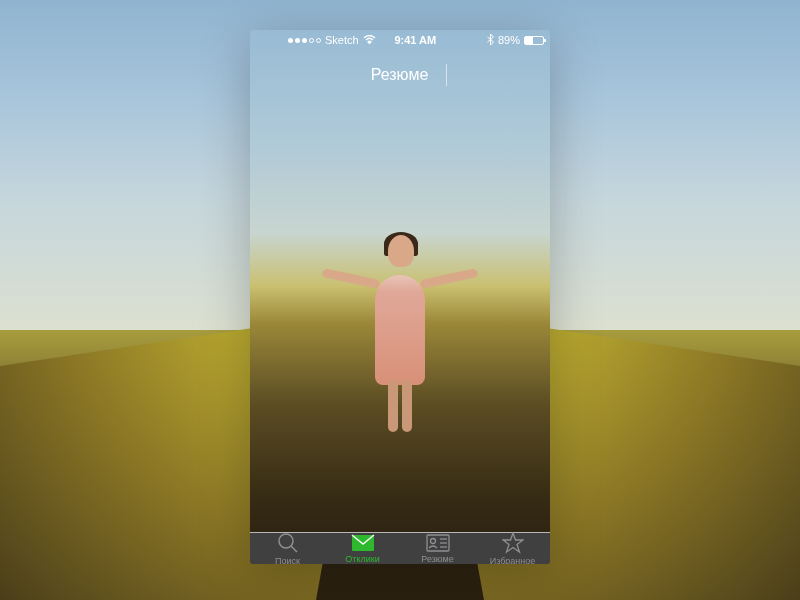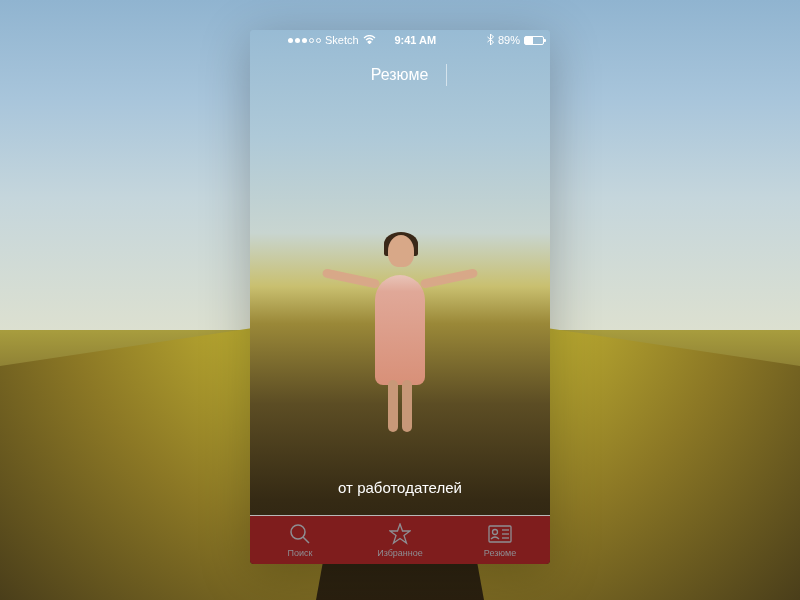--- a/index.html
+++ b/index.html
@@ -103,22 +103,22 @@
 .nav-link { padding: 4px 18px; cursor: pointer; }
 .nav-div { width: 1px; height: 22px; background: rgba(255,255,255,0.55); }
 
 .empty-text {
   position: absolute; bottom: 66px; left: 12px; right: 12px;
   text-align: center; color: #fff; font-size: 15px; line-height: 1.35;
   font-weight: 400;
 }
 
 .tab-bar {
-  position: absolute; bottom: 0; left: 0; right: 0; height: 49px;
-  background: #7f1d1d; border-top: 0.5px solid #b8b8b8;
+  position: absolute; bottom: 0; left: 0; right: 0; height: 32px;
+  background: #404040; border-top: 0.5px solid #b8b8b8;
   display: flex;
 }
 .tab {
   flex: 1; display: flex; flex-direction: column; align-items: center;
   justify-content: center; gap: 2px; cursor: pointer;
 }
 .tab-icon { width: 24px; height: 24px; display: flex; align-items: center; justify-content: center; }
 .tab-label { font-size: 9px; color: #8e8e93; }
 .tab.active .tab-label { color: #2eb82e; }
 .tab svg { stroke: #8e8e93; fill: none; }
@@ -174,48 +174,56 @@
         </div>
     </div>
   </div>
 
   <div class="nav-row">
     <div class="nav-link">Резюме</div>
     <div class="nav-div"></div>
   </div>
 
   <div class="empty-text">
-    <div>от работодателей</div>
   </div>
 
   <div class="tab-bar">
     <div class="tab">
       <div class="tab-icon">
         <svg class="no-fill" width="22" height="22" viewBox="0 0 22 22">
             <circle cx="9" cy="9" r="7" stroke-width="1.5"></circle>
             <line x1="14" y1="14" x2="20" y2="20" stroke-width="1.5"></line>
           </svg>
       </div>
       <div class="tab-label">Поиск</div>
     </div>
-    <div class="tab">
-      <div class="tab-icon">
-        <svg class="no-fill" width="22" height="22" viewBox="0 0 22 22">
-            <path d="M11 1 L13.5 8 L21 8 L15 12.5 L17.5 20 L11 15.5 L4.5 20 L7 12.5 L1 8 L8.5 8 Z" stroke-width="1.3"></path>
-          </svg>
-      </div>
-      <div class="tab-label">Избранное</div>
+    <div class="tab active">
+      <div class="tab-icon">
+        <svg width="24" height="18" viewBox="0 0 24 18">
+            <rect x="1" y="1" width="22" height="16" rx="1" stroke-width="0"></rect>
+            <path d="M1 1 L12 10 L23 1" stroke="#f7f7f7" stroke-width="1.5" fill="none"></path>
+          </svg>
+      </div>
+      <div class="tab-label">Отклики</div>
     </div>
     <div class="tab">
       <div class="tab-icon">
         <svg class="no-fill" width="24" height="18" viewBox="0 0 24 18">
             <rect x="1" y="1" width="22" height="16" rx="1" stroke-width="1.3"></rect>
             <circle cx="7" cy="7" r="2.5" stroke-width="1.3"></circle>
             <path d="M3 14 Q7 10 11 14" stroke-width="1.3"></path>
             <line x1="14" y1="5" x2="21" y2="5" stroke-width="1.3"></line>
             <line x1="14" y1="9" x2="21" y2="9" stroke-width="1.3"></line>
             <line x1="14" y1="13" x2="21" y2="13" stroke-width="1.3"></line>
           </svg>
       </div>
       <div class="tab-label">Резюме</div>
     </div>
+    <div class="tab">
+      <div class="tab-icon">
+        <svg class="no-fill" width="22" height="22" viewBox="0 0 22 22">
+            <path d="M11 1 L13.5 8 L21 8 L15 12.5 L17.5 20 L11 15.5 L4.5 20 L7 12.5 L1 8 L8.5 8 Z" stroke-width="1.3"></path>
+          </svg>
+      </div>
+      <div class="tab-label">Избранное</div>
+    </div>
   </div>
 </div>
 
 </body></html>

